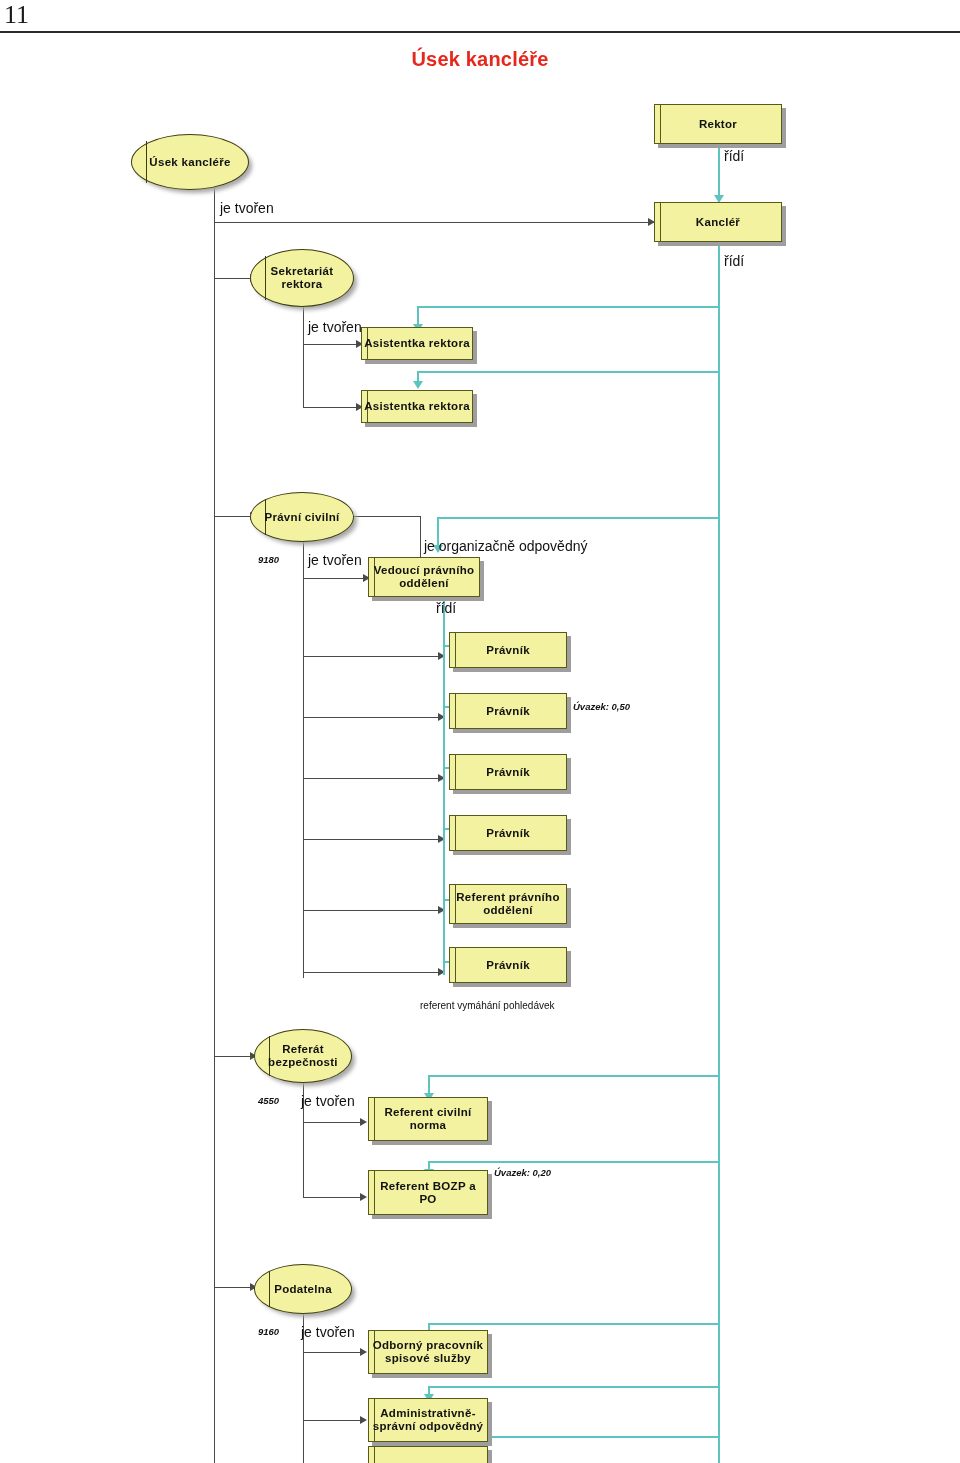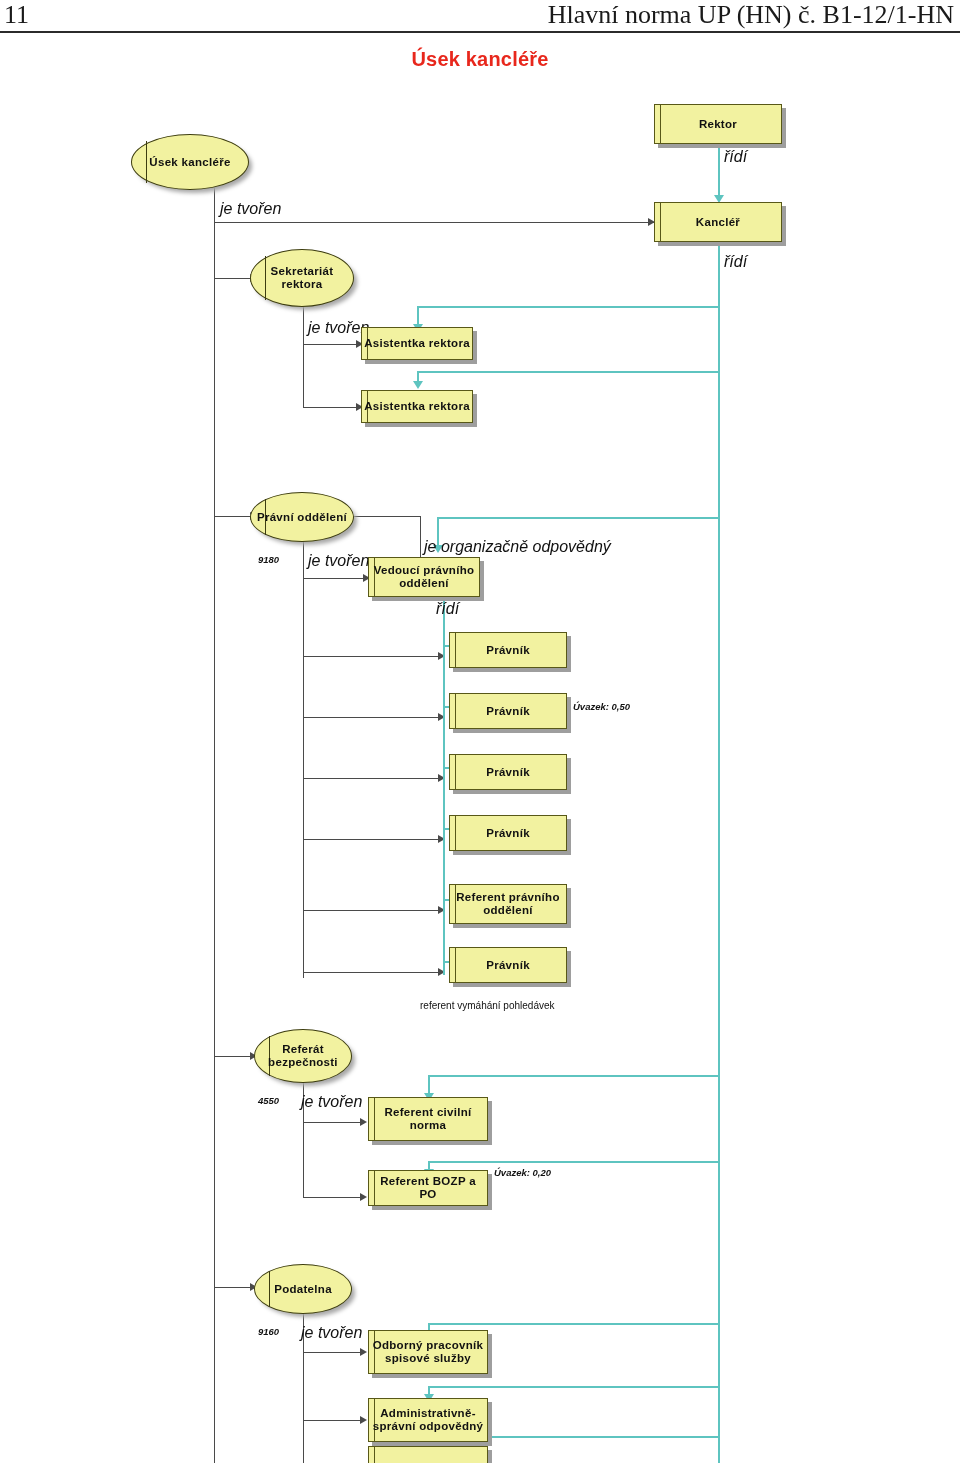--- a/index.html
+++ b/index.html
@@ -110,35 +110,34 @@
     width:1px;background:#3d3d10;
   }
   .node-ellipse .lbl{
     position:relative;z-index:2;white-space:nowrap;
   }
   .node-ellipse.wrap .lbl{white-space:normal;}
 
   
   .cap{
     position:absolute;
-    font-size:16px;font-style:italic;color:#111111;
+    font-size:14px;color:#111111;
     white-space:nowrap;
   }
   .cap.num{
     font-style:italic;font-weight:bold;font-size:9.5px;
   }
   .cap.plain{font-style:normal;font-weight:normal;font-size:10px;}
   .cap.uv{font-style:italic;font-weight:bold;font-size:9.5px;margin-top:26px;}
 </style>
 </head>
 <body>
 
 <div id="page-header">
   <div class="pgnum">11</div>
-  <div class="doctitle">Hlavní norma UP (HN) č. B1-12/1-HN</div>
 </div>
 <div id="header-rule"></div>
 
 <div id="chart-title">Úsek kancléře</div>
 
 <div class="vline" style="left:214px;top:188px;height:1275px;"></div>
 
 <div class="hline" style="left:214px;top:222px;width:440px;"></div>
 <div class="arrowR" style="left:648px;top:218px;"></div>
 
@@ -277,21 +276,21 @@
 </div>
 
 <div class="node-box" style="left:361px;top:327px;width:112px;height:33px;">
   <span class="lbl">Asistentka rektora</span>
 </div>
 <div class="node-box" style="left:361px;top:390px;width:112px;height:33px;">
   <span class="lbl">Asistentka rektora</span>
 </div>
 
 <div class="node-ellipse" style="left:250px;top:492px;width:104px;height:50px;">
-  <span class="lbl">Právní oddělení</span>
+  <span class="lbl">Právní civilní</span>
 </div>
 
 <div class="node-box" style="left:368px;top:557px;width:112px;height:40px;">
   <span class="lbl">Vedoucí právního oddělení</span>
 </div>
 
 <div class="node-box" style="left:449px;top:632px;width:118px;height:36px;">
   <span class="lbl">Právník</span>
 </div>
 <div class="node-box" style="left:449px;top:693px;width:118px;height:36px;">
@@ -310,21 +309,21 @@
   <span class="lbl">Právník</span>
 </div>
 
 <div class="node-ellipse wrap" style="left:254px;top:1029px;width:98px;height:54px;">
   <span class="lbl">Referát bezpečnosti</span>
 </div>
 
 <div class="node-box" style="left:368px;top:1097px;width:120px;height:44px;">
   <span class="lbl">Referent civilní norma</span>
 </div>
-<div class="node-box" style="left:368px;top:1170px;width:120px;height:36px;align-items:center;">
+<div class="node-box" style="left:368px;top:1170px;width:120px;height:45px;align-items:center;">
   <span class="lbl">Referent BOZP a PO</span>
 </div>
 
 <div class="node-ellipse" style="left:254px;top:1264px;width:98px;height:50px;">
   <span class="lbl">Podatelna</span>
 </div>
 
 <div class="node-box" style="left:368px;top:1330px;width:120px;height:44px;">
   <span class="lbl">Odborný pracovník spisové služby</span>
 </div>

